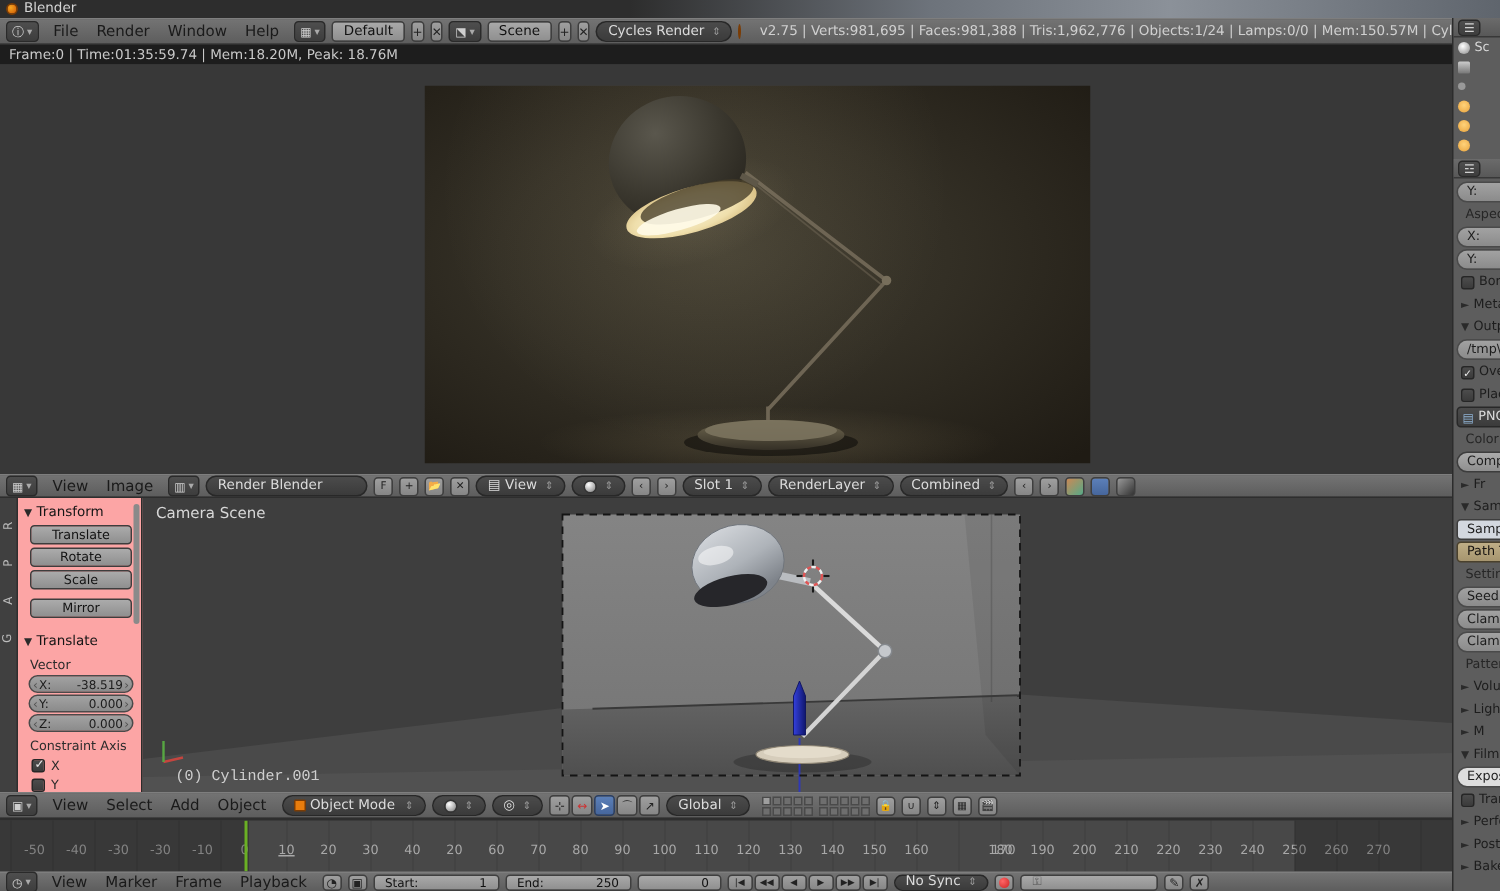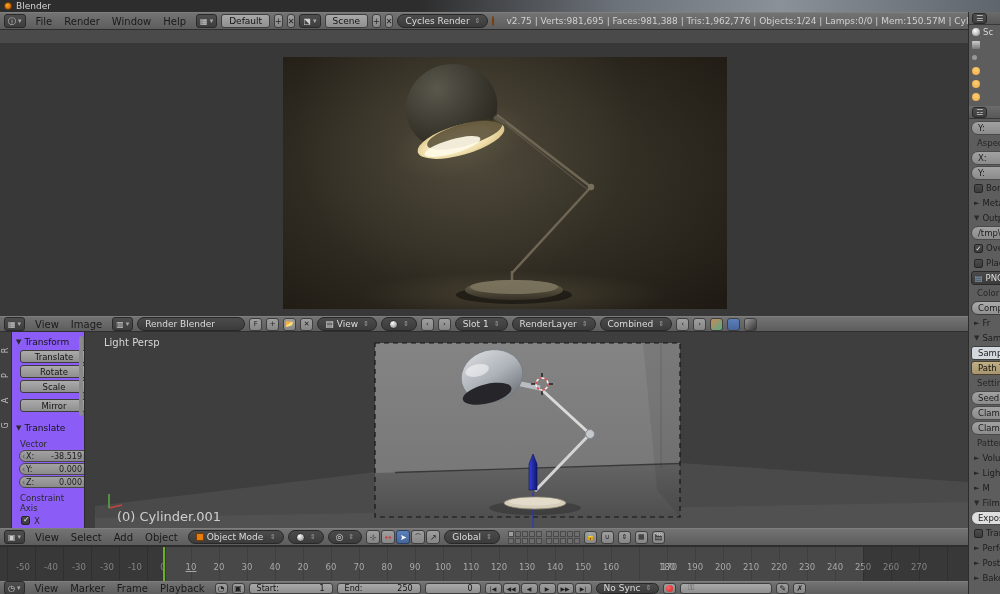--- a/index.html
+++ b/index.html
@@ -52,21 +52,21 @@
   .imgarea{position:absolute;top:43px;left:0;width:968px;height:273px;background:#383838;}
   .renderimg{position:absolute;left:283px;top:14px;width:444px;height:252px;}
   .imghdr{top:316px;width:968px;height:16px;}
 
   
   .work{position:absolute;top:332px;left:0;width:968px;height:196px;background:#3e3e3e;}
   .tabs{position:absolute;left:0;top:0;width:12px;height:196px;background:#404040;
         border-right:1px solid #2e2e2e;display:flex;flex-direction:column;
         align-items:center;padding-top:14px;gap:16px;}
   .tabs span{transform:rotate(-90deg);font-size:8px;color:#bdbdbd;}
-  .shelf{position:absolute;left:12px;top:0;width:73px;height:196px;background:#8b5cf6;
+  .shelf{position:absolute;left:12px;top:0;width:83px;height:196px;background:#fca5a5;
         border-right:1px solid #2b2b2b;padding:3px 3px 0 4px;overflow:hidden;}
   .shelf-scroll{position:absolute;right:1px;top:4px;width:4px;height:80px;
         background:#8a8a8a;border-radius:2px;}
   .panel-hd{display:flex;align-items:center;font-size:9px;color:#151515;height:13px;}
   .panel-hd::before{content:"▼";font-size:7px;margin-right:3px;color:#2a2a2a;}
   .tbtn{display:block;width:68px;height:13px;margin:2px 0 0 4px;
         background:linear-gradient(#ababab,#8f8f8f);border:1px solid #3d3d3d;
         border-radius:3px;font-size:8.5px;color:#141414;text-align:center;line-height:12px;}
   .flabel{font-size:8.5px;color:#2c2c2c;margin:5px 0 1px 4px;}
   .slider{display:flex;justify-content:space-between;align-items:center;width:70px;height:12px;
@@ -76,21 +76,21 @@
   .slider::before{content:"‹";position:absolute;left:2px;color:rgba(0,0,0,.45);font-size:8px;}
   .slider::after{content:"›";position:absolute;right:2px;color:rgba(0,0,0,.45);font-size:8px;}
   .cax{display:flex;align-items:center;gap:4px;margin:2px 0 0 5px;font-size:8.5px;color:#2a2a2a;height:11px;}
   .cbx2{width:9px;height:9px;background:linear-gradient(#4c4c4c,#3b3b3b);
         border:1px solid #262626;border-radius:2px;position:relative;}
   .on .cbx2::after{content:"✓";position:absolute;left:1px;top:-2px;font-size:8px;color:#e8e8e8;}
 
   
   .vp{position:absolute;left:95px;top:0;width:873px;height:196px;}
   .vp-label{position:absolute;left:9px;top:5px;color:#d8d8d8;font-size:10px;}
-  .vp-obj{position:absolute;left:22px;bottom:4px;color:#cfcfcf;font-size:13px;}
+  .vp-obj{position:absolute;left:22px;bottom:4px;color:#cfcfcf;font-size:10px;font-family:Liberation Mono, monospace;}
   .vphdr{top:528px;width:968px;height:18px;}
   .mode-cube{width:8px;height:8px;background:#e87d0d;border:1px solid #7a3c05;border-radius:1px;}
   .shade-sph{width:9px;height:9px;border-radius:50%;
         background:radial-gradient(circle at 35% 30%,#fff,#9a9a9a 75%);border:1px solid #333;}
   .manip{display:flex;gap:1px;}
   .manip .sqbtn{width:14px;}
   .manip .active{background:linear-gradient(#5c80b9,#46669c);color:#fff;border-color:#2b3f63;}
   .layers{display:flex;gap:4px;margin-left:4px;}
   .lgrid{display:grid;grid-template-columns:repeat(5,6px);grid-auto-rows:6px;gap:1px;}
   .lcell{background:#6e6e6e;border:1px solid #4a4a4a;}
@@ -178,20 +178,23 @@
     <span class="sqbtn">+</span>
     <span class="sqbtn">✕</span>
     <span class="w-dark" style="width:92px;justify-content:space-between">
         <span>Cycles Render</span>
         <span class="car">⇕</span>
       </span>
     <span class="blogo" style="width:10px;height:10px"></span>
     <span class="stats">v2.75 | Verts:981,695 | Faces:981,388 | Tris:1,962,776 | Objects:1/24 | Lamps:0/0 | Mem:150.57M | Cylinder.001</span>
   </div>
 
+  <div class="framebar">
+    <span>Frame:0 | Time:01:35:59.74 | Mem:18.20M, Peak: 18.76M</span>
+  </div>
 
   <div class="imgarea">
     <svg class="renderimg" viewBox="0 0 444 252">
       <defs>
         <radialGradient id="bgG" cx="45%" cy="45%" r="75%">
           <stop offset="0%" stop-color="#3e3a2e"></stop>
             <stop offset="45%" stop-color="#332f25"></stop>
             <stop offset="100%" stop-color="#1f1b14"></stop>
         </radialGradient>
         <radialGradient id="wallGlow" cx="50%" cy="50%" r="50%">
@@ -399,21 +402,21 @@
           <line x1="0" y1="7" x2="0" y2="11" stroke="#1a1a1a" stroke-width="1.4"></line>
           <line x1="-11" y1="0" x2="-7" y2="0" stroke="#1a1a1a" stroke-width="1.4"></line>
           <line x1="7" y1="0" x2="11" y2="0" stroke="#1a1a1a" stroke-width="1.4"></line>
         </g>
         <rect x="280" y="11" width="305" height="174" fill="none" stroke="#141414" stroke-width="1.2" stroke-dasharray="5,4"></rect>
         <g>
           <line x1="14" y1="176" x2="27" y2="173" stroke="#c4453f" stroke-width="1.6"></line>
           <line x1="14" y1="176" x2="14" y2="162" stroke="#57a642" stroke-width="1.6"></line>
         </g>
       </svg>
-      <span class="vp-label">Light Persp</span>
+      <span class="vp-label">Camera Scene</span>
       <span class="vp-obj">(0) Cylinder.001</span>
     </div>
   </div>
 
   <div class="hdr vphdr">
     <span class="iconbtn">
         <span>▣</span>
         <span class="car">▾</span>
       </span>
     <span style="display:flex">

